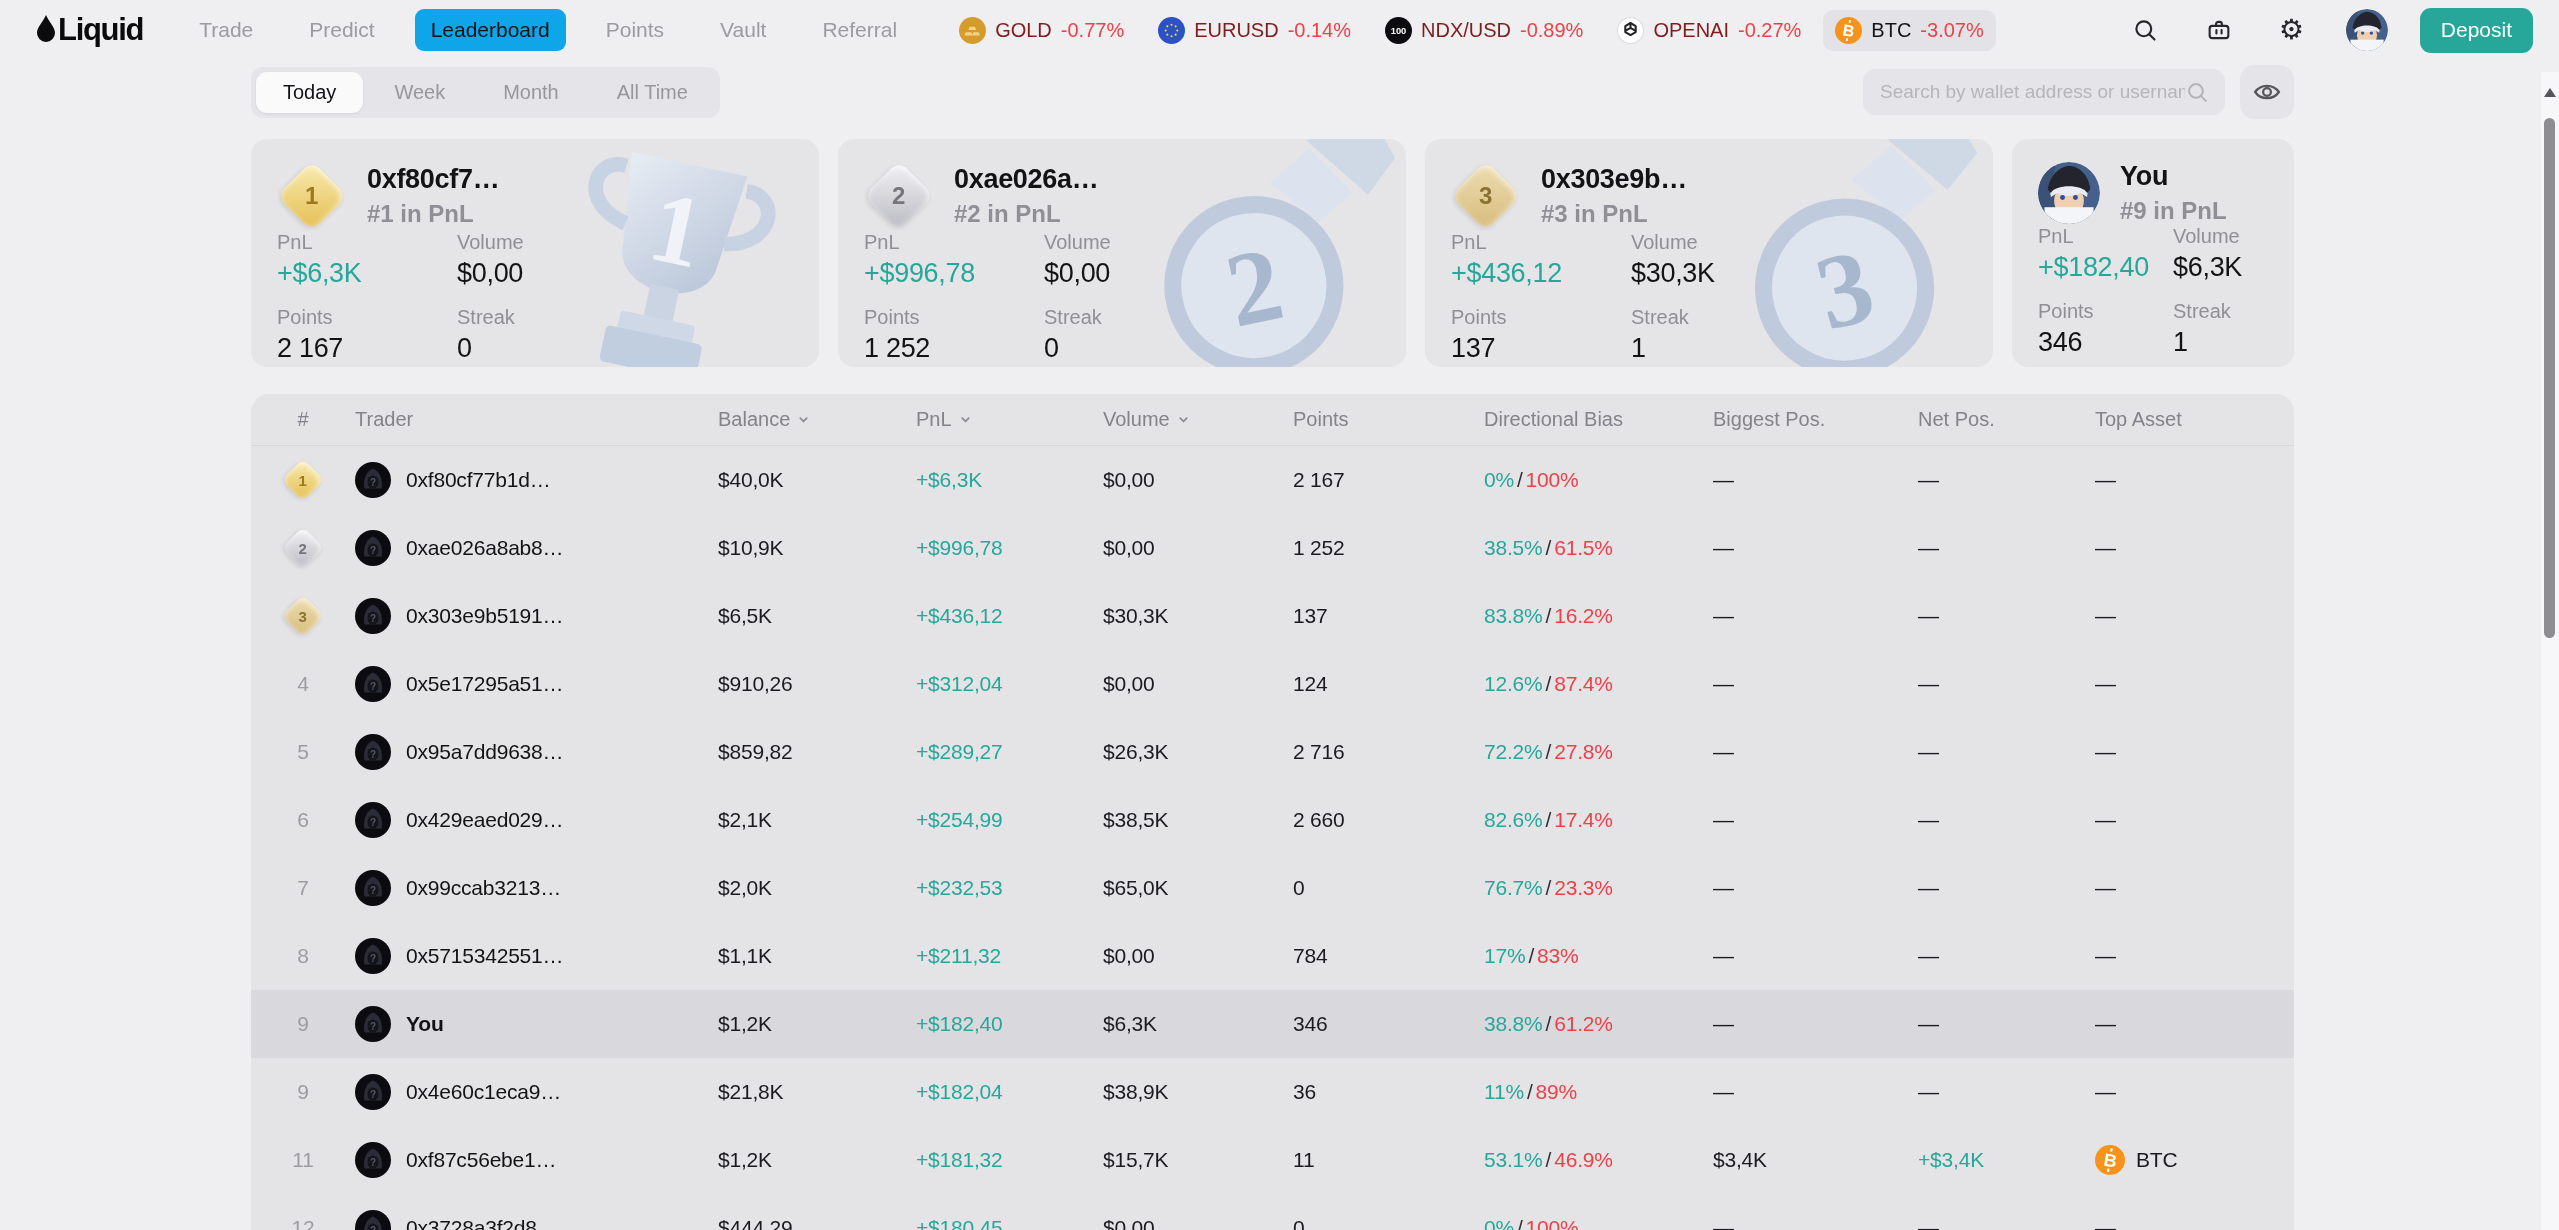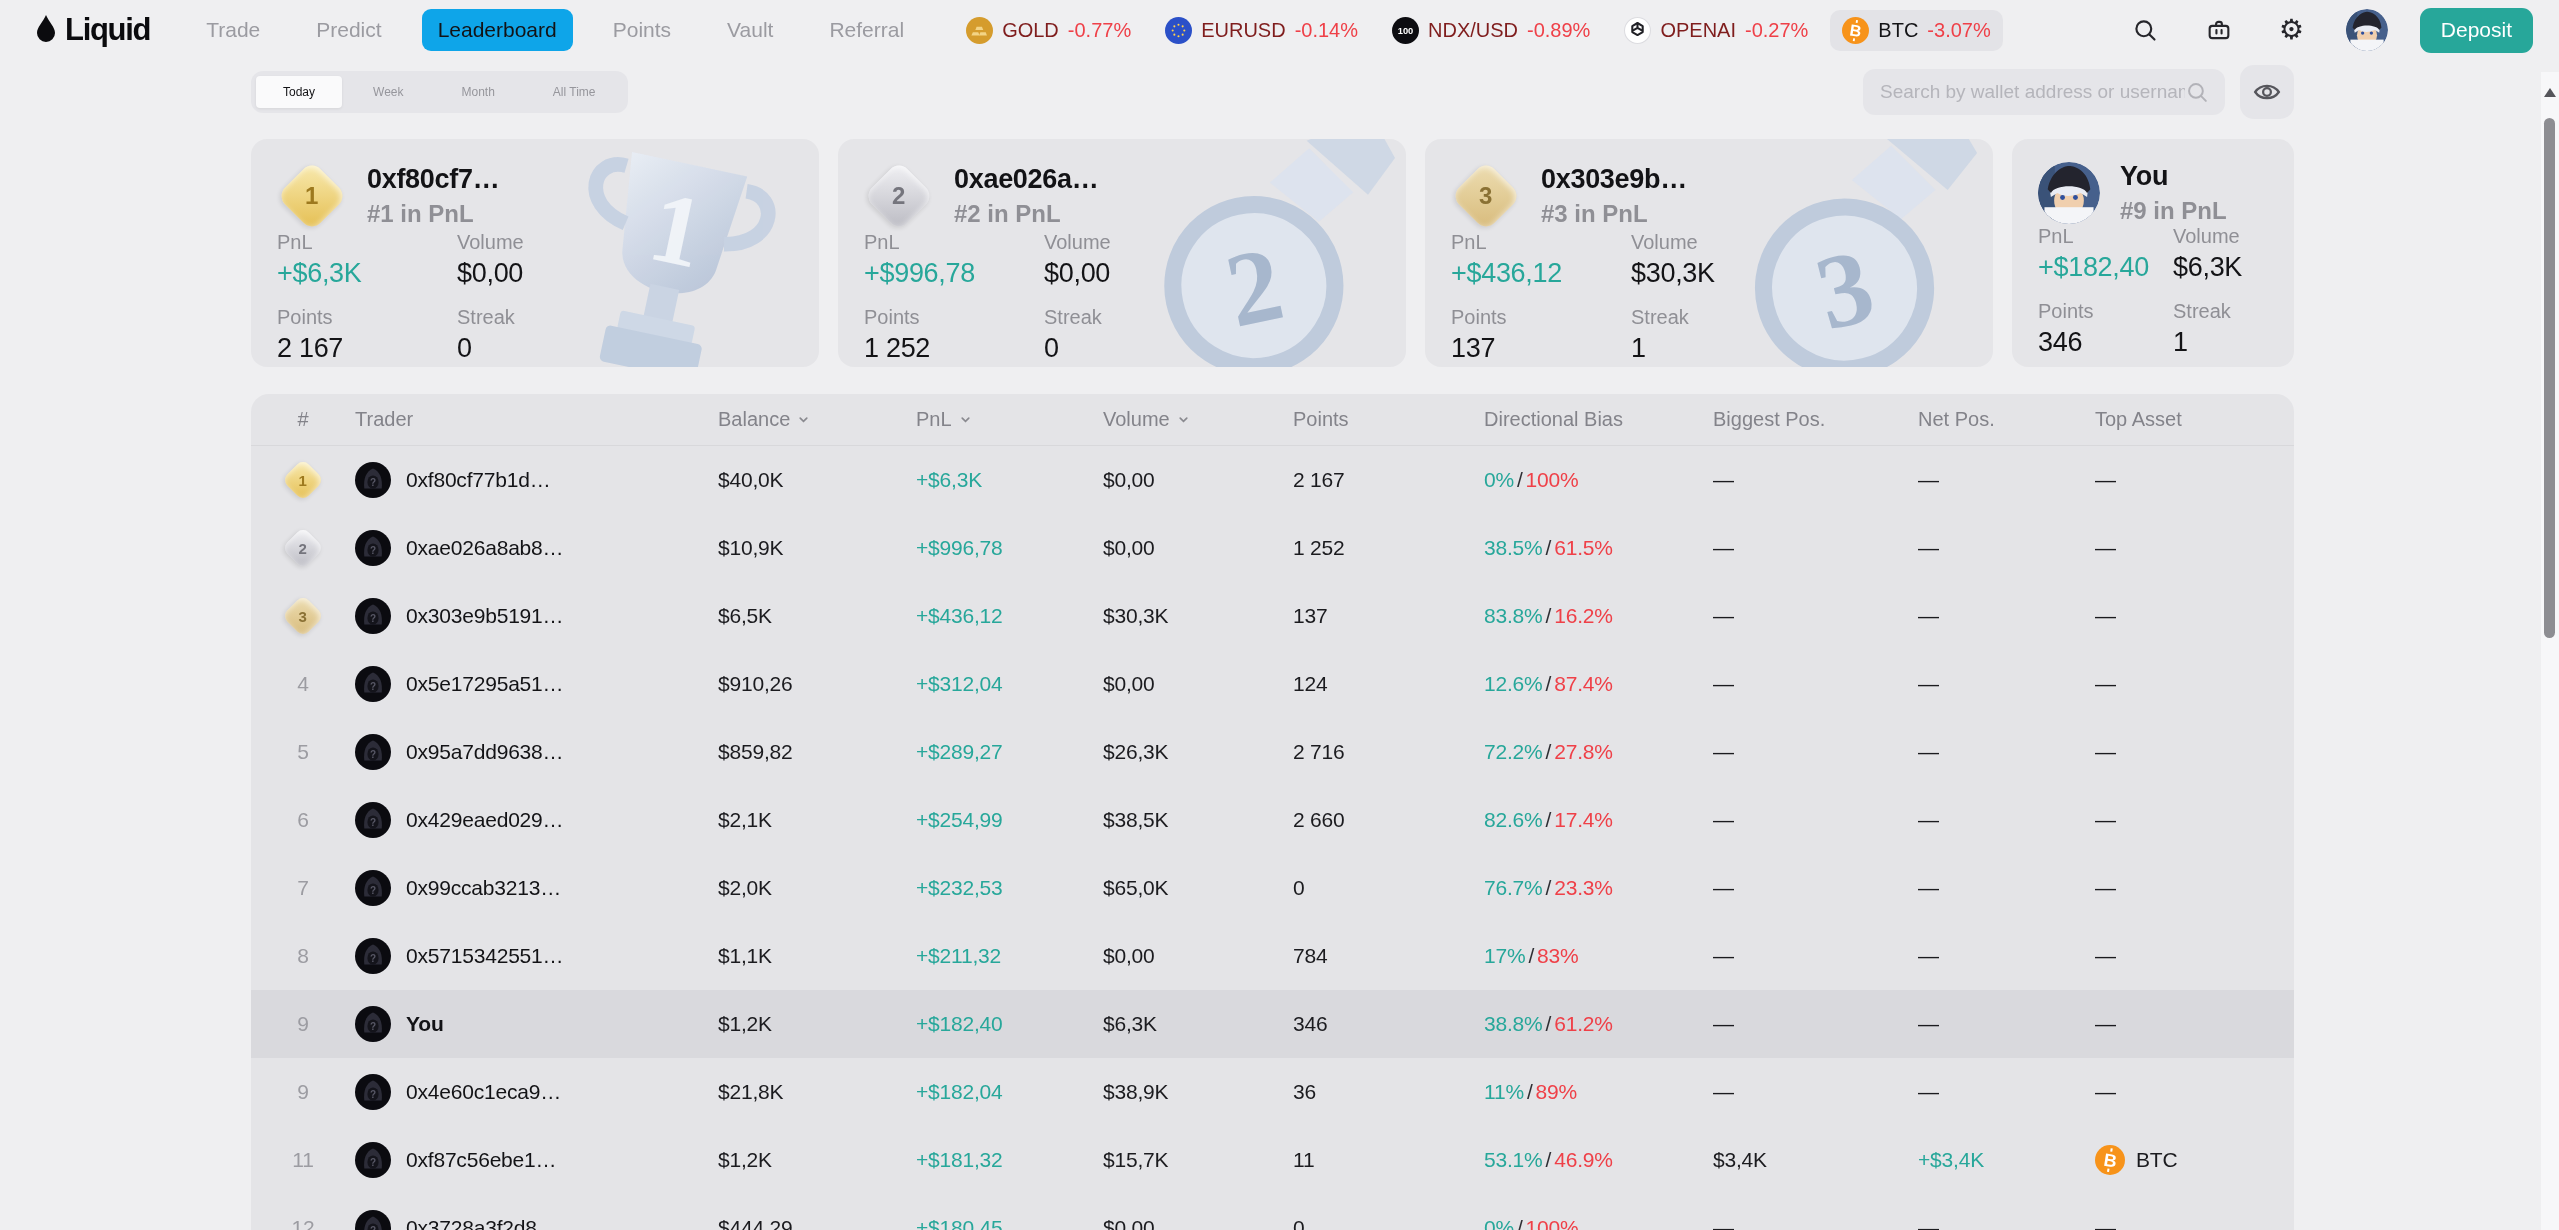--- a/index.html
+++ b/index.html
@@ -4,21 +4,21 @@
 <style>
   * { margin:0; padding:0; box-sizing:border-box; }
   html,body { width:2559px; height:1230px; overflow:hidden; }
   body {
     font-family:"Liberation Sans","DejaVu Sans",sans-serif;
     background:#efeff1; color:#17171a; position:relative;
     -webkit-font-smoothing:antialiased;
   }
   
   .topbar { height:54px; display:flex; align-items:center; padding:6px 26px 0 34px; }
-  .logo { display:flex; align-items:center; gap:7px; margin-right:40px; }
+  .logo { display:flex; align-items:center; margin-right:40px; }
   .logo-text { font-size:31px; font-weight:700; letter-spacing:-1.3px; color:#0b0b0e; }
   .nav { display:flex; align-items:flex-end; gap:24px; margin-right:34px; }
   .nav-item { font-size:21px; color:#9b9ba1; padding:9px 16px; border-radius:9px; cursor:pointer; white-space:nowrap; }
   .nav-item.active { color:#131316; background:#0ea5e9; font-weight:500; }
   .ticker { display:flex; align-items:center; gap:10px; }
   .ticker-item { display:flex; align-items:center; gap:9px; font-size:20px; padding:7px 12px; border-radius:10px; cursor:pointer; white-space:nowrap; }
   .ticker-item .sym { color:#7f1d1d; font-weight:500; }
   .ticker-item.highlight { background:#e3e3e7; }
   .ticker-item.highlight .sym { color:#131316; }
   .ticker-item .chg { color:#ef4048; }
@@ -26,21 +26,21 @@
   .spacer { flex:1; }
   .hicon { margin-left:46px; display:flex; align-items:center; cursor:pointer; color:#26262b; }
   .gear-glyph { font-family:"DejaVu Sans",sans-serif; font-size:28px; line-height:26px; color:#26262b; }
   .havatar { width:42px; height:42px; border-radius:50%; overflow:hidden; margin-left:42px; cursor:pointer; flex:none; }
   .deposit { margin-left:32px; height:45px; padding:0 21px; background:#27a79a; color:#fff;
              font-size:21px; font-weight:500; border:0; border-radius:11px; cursor:pointer; }
   
   .content { margin-left:251px; width:2043px; }
   .toolbar { margin-top:10px; display:flex; align-items:center; justify-content:space-between; height:56px; }
   .tabs { display:flex; background:#e5e5e9; border-radius:12px; padding:5px; gap:4px; }
-  .tab { font-size:12px; color:#96969c; padding:9px 27px; border-radius:4px; cursor:pointer; }
+  .tab { font-size:20px; color:#96969c; padding:9px 27px; border-radius:11px; cursor:pointer; }
   .tab.active { background:#fafafb; color:#131316; font-weight:500; box-shadow:0 1px 3px rgba(0,0,0,.07); }
   .searchwrap { display:flex; align-items:center; gap:15px; }
   .searchbox { width:362px; height:46px; background:#e5e5e9; border-radius:12px; display:flex; align-items:center; padding:0 15px 0 17px; }
   .searchbox input { flex:1; border:0; background:transparent; outline:none; font-size:19px; color:#131316; font-family:inherit; }
   .searchbox input::placeholder { color:#b5b5bb; }
   .eyebtn { width:54px; height:54px; border-radius:14px; background:#e5e5e9; display:flex; align-items:center; justify-content:center; border:0; cursor:pointer; }
   
   .cards { display:flex; gap:19px; margin-top:19px; }
   .card { height:228px; background:#e5e5e8; border-radius:16px; position:relative; overflow:hidden;
           padding:22px 26px 24px 26px; display:flex; flex-direction:column; cursor:pointer; }

